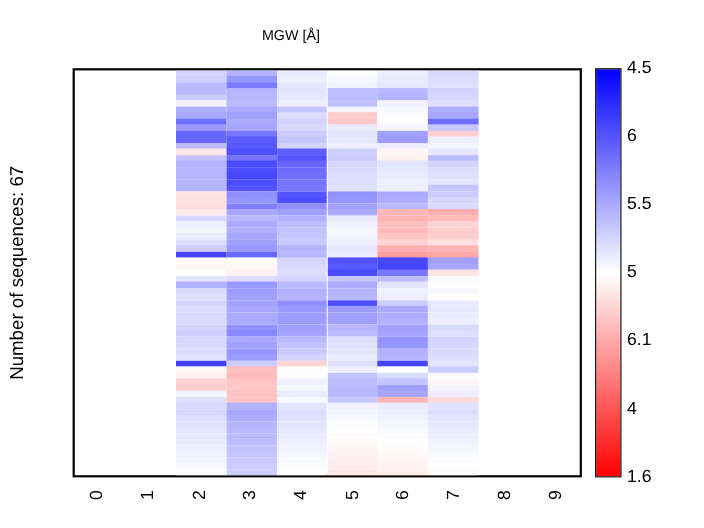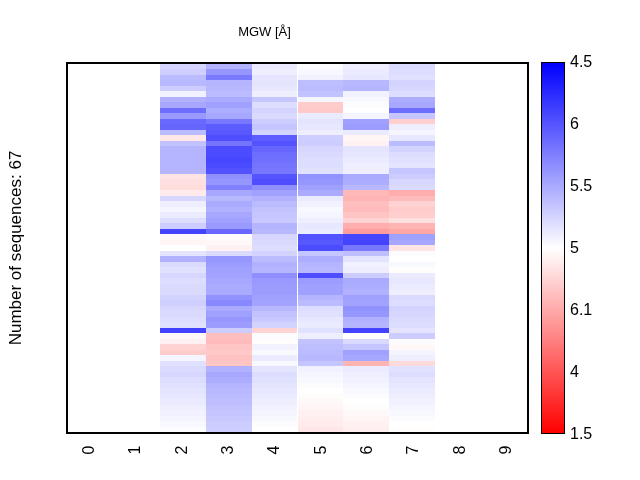--- a/index.html
+++ b/index.html
@@ -603,14 +603,14 @@
 <div id="colorbar-wrap">
   <div id="colorbar-gradient" style="background: linear-gradient(rgb(0, 0, 255) 0%, rgb(21, 21, 255) 4.17%, rgb(43, 43, 255) 8.33%, rgb(64, 64, 255) 12.5%, rgb(85, 85, 255) 16.67%, rgb(106, 106, 255) 20.83%, rgb(128, 128, 255) 25%, rgb(149, 149, 255) 29.17%, rgb(170, 170, 255) 33.33%, rgb(191, 191, 255) 37.5%, rgb(213, 213, 255) 41.67%, rgb(234, 234, 255) 45.83%, rgb(255, 255, 255) 50%, rgb(255, 234, 234) 54.17%, rgb(255, 213, 213) 58.33%, rgb(255, 191, 191) 62.5%, rgb(255, 170, 170) 66.67%, rgb(255, 149, 149) 70.83%, rgb(255, 128, 128) 75%, rgb(255, 106, 106) 79.17%, rgb(255, 85, 85) 83.33%, rgb(255, 64, 64) 87.5%, rgb(255, 43, 43) 91.67%, rgb(255, 21, 21) 95.83%, rgb(255, 0, 0) 100%);"></div>
 </div>
 <div id="colorbar-ticklabels">
     <div class="cb-tick" style="top: 0px;">4.5</div>
     <div class="cb-tick" style="top: 62px;">6</div>
     <div class="cb-tick" style="top: 124px;">5.5</div>
     <div class="cb-tick" style="top: 186px;">5</div>
     <div class="cb-tick" style="top: 248px;">6.1</div>
     <div class="cb-tick" style="top: 310px;">4</div>
-    <div class="cb-tick" style="top: 372px;">1.5</div>
+    <div class="cb-tick" style="top: 372px;">1.6</div>
   </div>
 
 </body></html>

